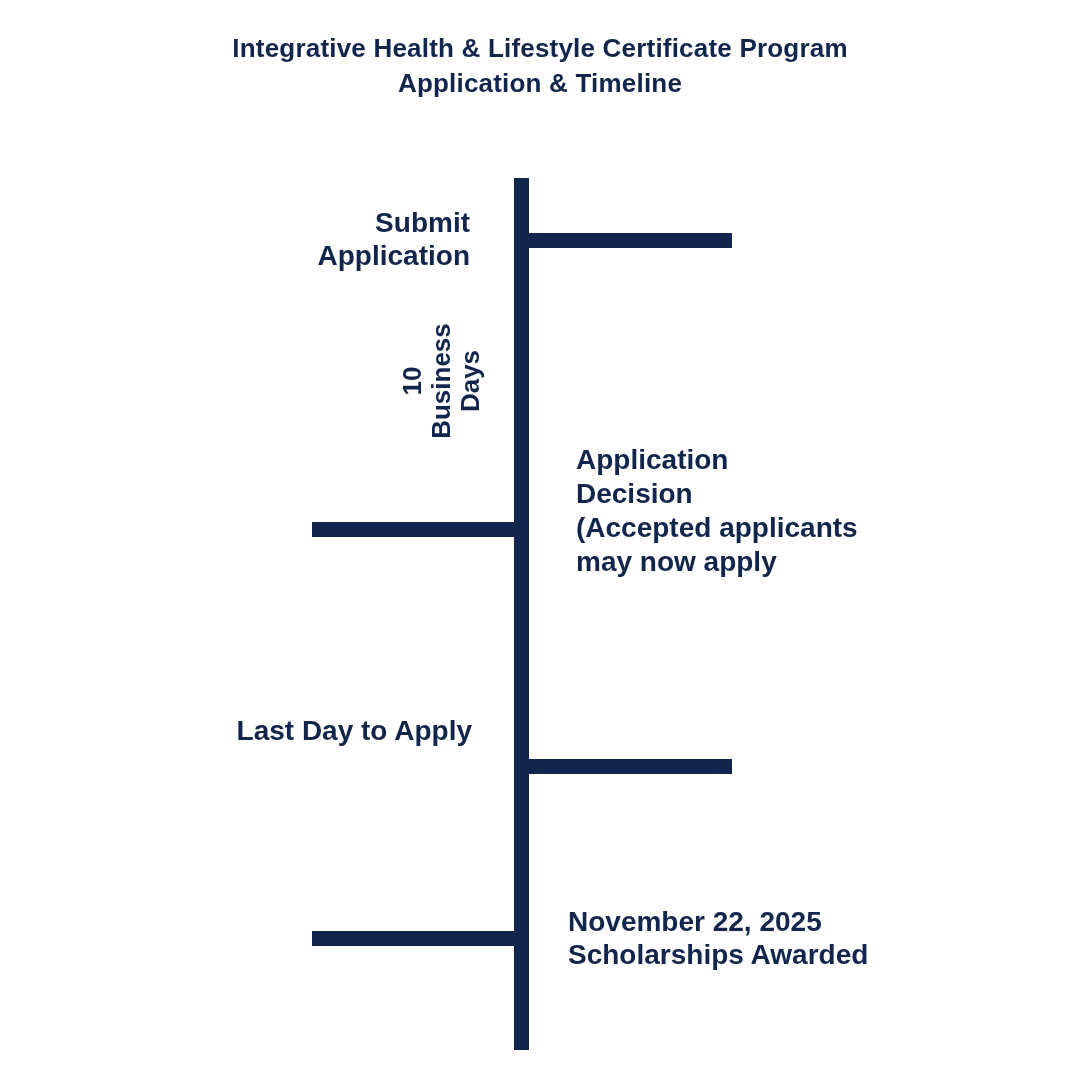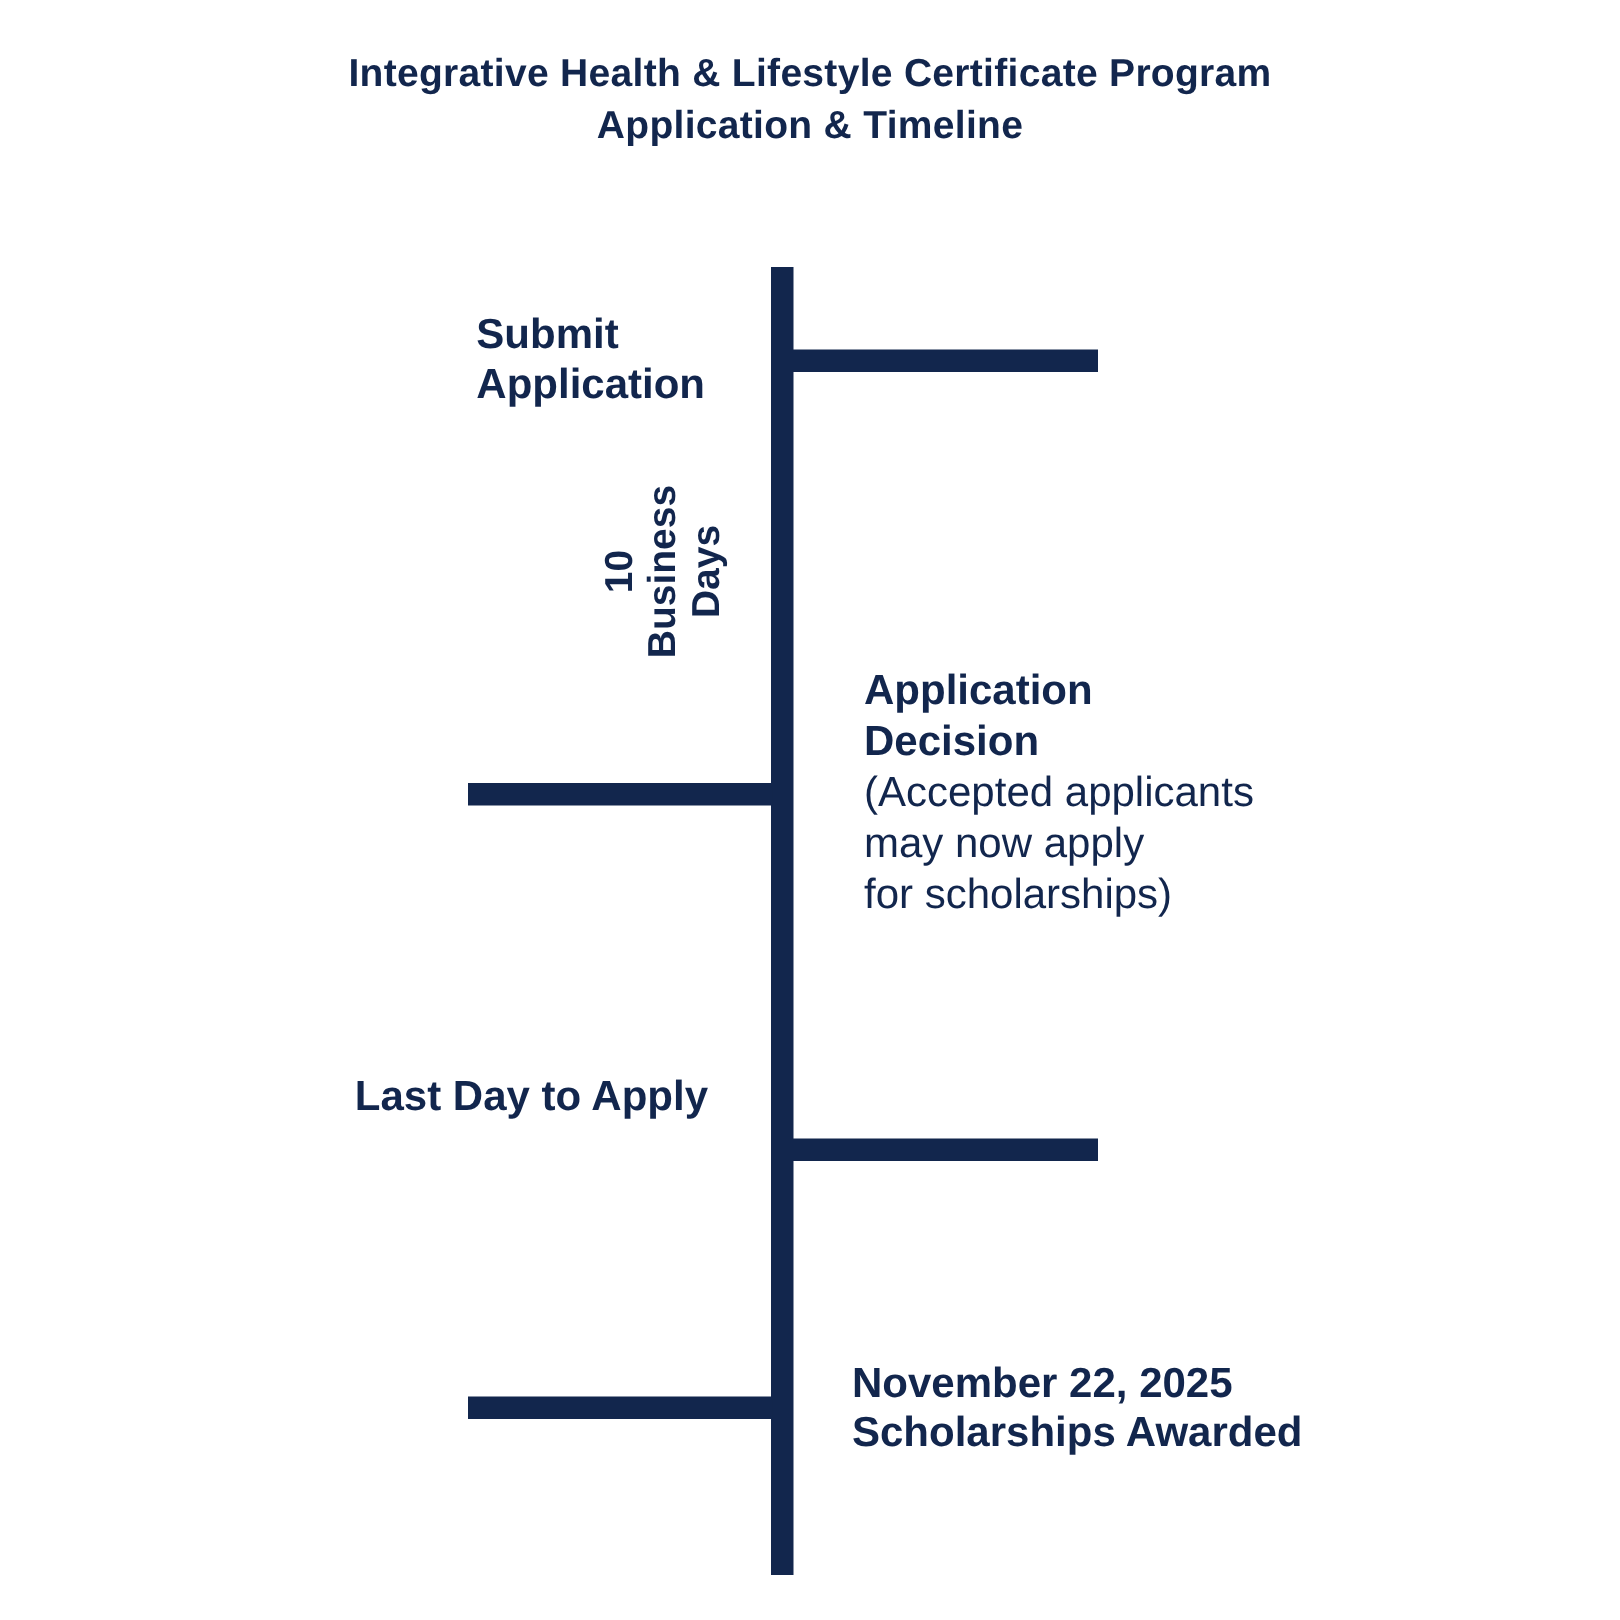--- a/index.html
+++ b/index.html
@@ -31,31 +31,31 @@
   .tick{
     position:absolute;height:15px;background:var(--navy);
   }
   .tick-submit   {left:528px;top:233px;width:204px;}
   .tick-decision {left:312px;top:522px;width:203px;}
   .tick-deadline {left:528px;top:759px;width:204px;}
   .tick-awarded  {left:312px;top:931px;width:203px;}
   
   .label{position:absolute;font-size:28px;line-height:33px;font-weight:bold;}
   .label-submit{
-    right:610px;top:206px;text-align:left;white-space:nowrap;
+    right:610px;top:206px;text-align:right;white-space:nowrap;
   }
   .label-duration{
     left:382px;top:337px;width:120px;height:88px;
     transform:rotate(-90deg);transform-origin:50% 50%;
     text-align:center;font-size:26px;line-height:29px;
   }
   .label-decision{
     left:576px;top:443px;text-align:left;line-height:34px;white-space:nowrap;
   }
-  .label-decision .regular{font-weight:normal;}
+  .label-decision .regular{font-weight:bold;}
   .label-deadline{
     right:608px;top:714px;text-align:right;line-height:34px;white-space:nowrap;
   }
   .label-awarded{
     left:568px;top:905px;text-align:left;white-space:nowrap;
   }
 </style>
 </head>
 <body>
 
@@ -81,21 +81,20 @@
     <div>10</div>
     <div>Business</div>
     <div>Days</div>
   </div>
 
   <div class="label label-decision">
     <div>Application</div>
     <div>Decision</div>
     <div class="regular">(Accepted applicants</div>
     <div class="regular">may now apply</div>
-    <div class="regular">for scholarships)</div>
   </div>
 
   <div class="label label-deadline">
     <div>Last Day to Apply</div>
   </div>
 
   <div class="label label-awarded">
     <div>November 22, 2025</div>
     <div>Scholarships Awarded</div>
   </div>

